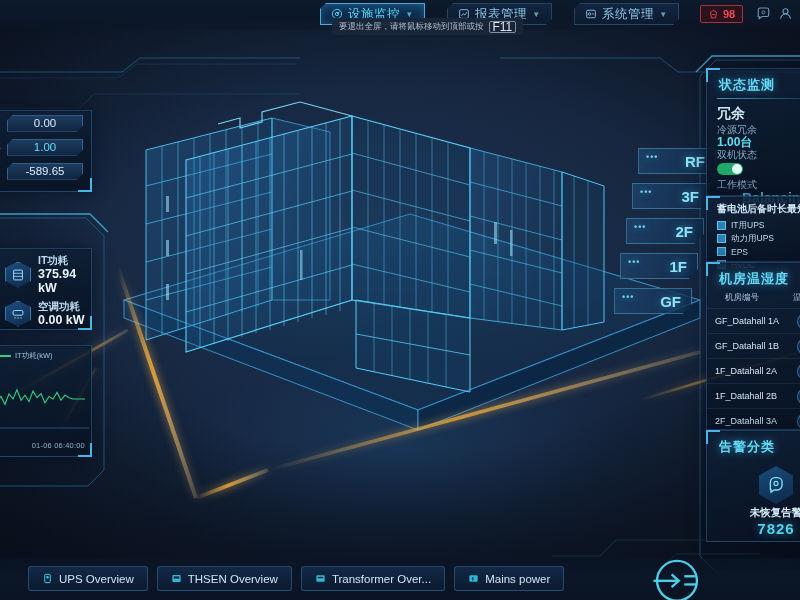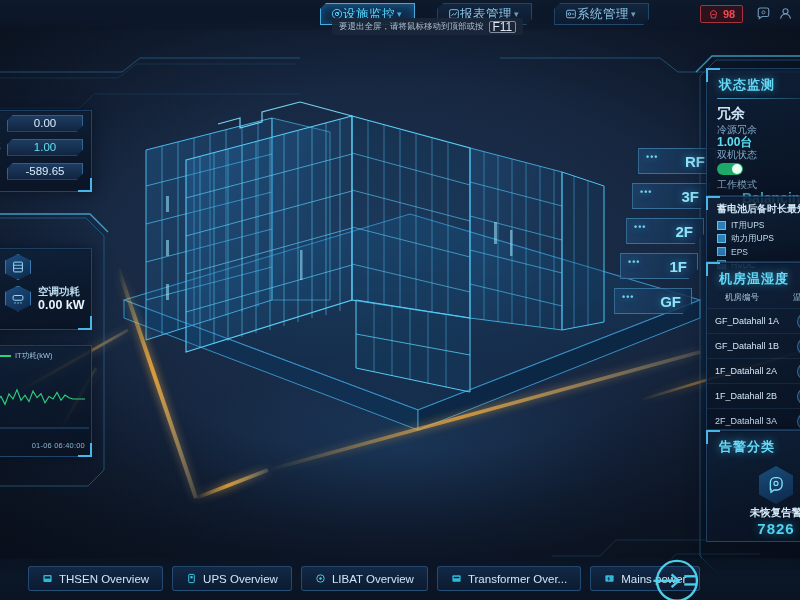--- a/index.html
+++ b/index.html
@@ -20,21 +20,21 @@
   .vignette{position:absolute;inset:0;pointer-events:none;
     background:radial-gradient(ellipse 780px 460px at 50% 45%, rgba(0,0,0,0) 40%, rgba(4,8,15,.55) 78%, rgba(3,6,12,.92) 100%);}
   .floorglow{position:absolute;left:120px;top:330px;width:560px;height:230px;pointer-events:none;
     background:radial-gradient(ellipse at 50% 50%, rgba(40,120,190,.18) 0%, rgba(20,60,110,.06) 55%, rgba(0,0,0,0) 75%);}
 
   
   .topbar{position:absolute;left:0;top:0;width:800px;height:30px;z-index:40;}
   .topbar-bg{position:absolute;inset:0;
     background:linear-gradient(180deg,#0d1a2c 0%, #0c1729 60%, rgba(10,18,32,.2) 100%);}
   .navwrap{position:absolute;left:320px;top:3px;display:flex;gap:22px;align-items:center;}
-  .navitem{position:relative;display:flex;align-items:center;
+  .navitem{position:relative;display:flex;align-items:center;gap:5px;
     height:22px;padding:0 12px 0 10px;font-size:12.5px;color:#8fc6e8;
     background:linear-gradient(180deg,rgba(22,48,80,.55),rgba(14,30,52,.55));
     clip-path:polygon(6px 0,100% 0,100% calc(100% - 6px),calc(100% - 6px) 100%,0 100%,0 6px);
     border:1px solid rgba(70,140,200,.35);letter-spacing:.5px;white-space:nowrap;cursor:pointer;}
   .navitem.active{color:#59d8ff;border-color:rgba(90,200,255,.8);
     background:linear-gradient(180deg,rgba(18,62,104,.85),rgba(10,36,66,.85));
     box-shadow:0 0 8px rgba(60,170,230,.35) inset;}
   .navitem .ni{width:12px;height:12px;display:inline-block;}
   .navitem .chev{font-size:9px;opacity:.75;margin-left:2px;}
 
@@ -407,20 +407,24 @@
   </div>
 
   <div class="panel" id="leftPwr">
     <div class="pwrrow" style="padding-left:52px">
       <div class="pwricon">
         <svg width="14" height="14" viewBox="0 0 16 16">
           <rect x="3" y="2.4" width="10" height="11.2" rx="1" fill="none" stroke="#9fe2ff" stroke-width="1.1"></rect>
           <line x1="3" y1="6" x2="13" y2="6" stroke="#9fe2ff" stroke-width=".9"></line>
           <line x1="3" y1="9.6" x2="13" y2="9.6" stroke="#9fe2ff" stroke-width=".9"></line>
         </svg>
+      </div>
+      <div class="pwrtxt">
+        <div class="t">IT功耗</div>
+        <div class="v">375.94 kW</div>
       </div>
     </div>
     <div class="pwrrow" style="padding-left:52px">
       <div class="pwricon">
         <svg width="14" height="14" viewBox="0 0 16 16">
           <rect x="2.4" y="4" width="11.2" height="5.4" rx="1.6" fill="none" stroke="#9fe2ff" stroke-width="1.1"></rect>
           <line x1="4.6" y1="11.4" x2="4.6" y2="13.4" stroke="#9fe2ff" stroke-width=".9"></line>
           <line x1="8" y1="11.4" x2="8" y2="13.6" stroke="#9fe2ff" stroke-width=".9"></line>
           <line x1="11.4" y1="11.4" x2="11.4" y2="13.4" stroke="#9fe2ff" stroke-width=".9"></line>
         </svg>
@@ -599,38 +603,31 @@
       </svg>
     </div>
     <div class="al-lbl">未恢复告警</div>
     <div class="al-num">7826</div>
   </div>
 
   <div class="bottombar">
     <div class="tabs">
       <div class="tab">
         <svg class="tico" viewBox="0 0 16 16">
+          <rect x="4" y="2" width="8" height="12" rx="1.2" fill="none" stroke="#3fd0ea" stroke-width="1.4"></rect>
+          <rect x="6.4" y="4.6" width="3.2" height="3.2" fill="#3fd0ea"></rect>
+          </svg>
+        <span>UPS Overview</span>
+      </div>
+      <div class="tab">
+        <svg class="tico" viewBox="0 0 16 16">
           <rect x="2" y="3" width="12" height="10" rx="1.4" fill="#2fb8d8"></rect>
           <rect x="4" y="5" width="8" height="3" fill="#0b1627"></rect>
           </svg>
         <span>THSEN Overview</span>
-      </div>
-      <div class="tab">
-        <svg class="tico" viewBox="0 0 16 16">
-          <rect x="4" y="2" width="8" height="12" rx="1.2" fill="none" stroke="#3fd0ea" stroke-width="1.4"></rect>
-          <rect x="6.4" y="4.6" width="3.2" height="3.2" fill="#3fd0ea"></rect>
-          </svg>
-        <span>UPS Overview</span>
-      </div>
-      <div class="tab">
-        <svg class="tico" viewBox="0 0 16 16">
-          <circle cx="8" cy="8" r="5.4" fill="none" stroke="#3fd0ea" stroke-width="1.4"></circle>
-          <circle cx="8" cy="8" r="1.8" fill="#3fd0ea"></circle>
-          </svg>
-        <span>LIBAT Overview</span>
       </div>
       <div class="tab">
         <svg class="tico" viewBox="0 0 16 16">
           <rect x="2" y="3.4" width="12" height="9.2" rx="1.4" fill="#2fb8d8"></rect>
           <rect x="4" y="5.6" width="8" height="2" fill="#0b1627"></rect>
           </svg>
         <span>Transformer Over...</span>
       </div>
       <div class="tab">
         <svg class="tico" viewBox="0 0 16 16">

